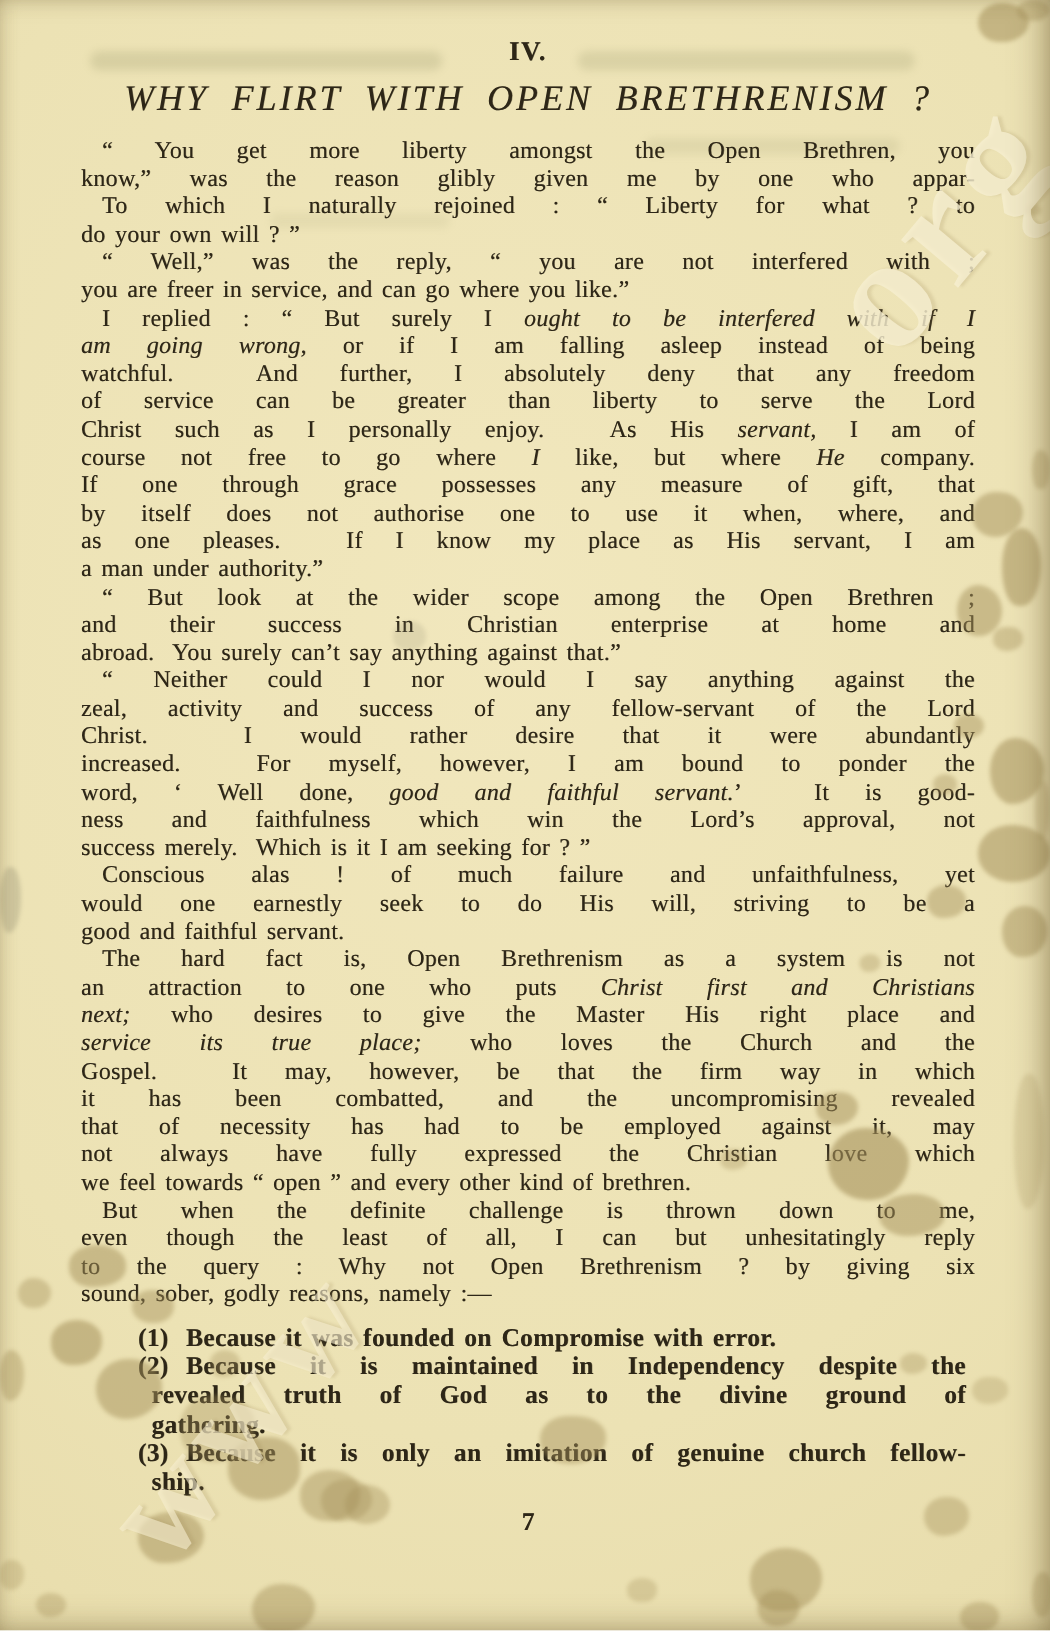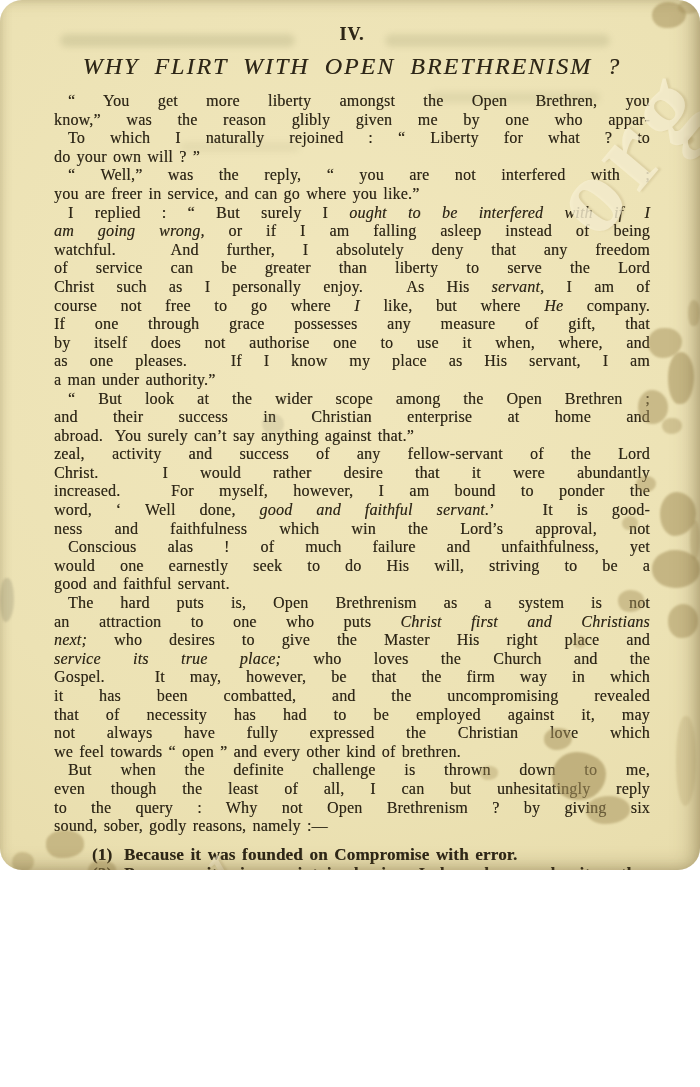--- a/index.html
+++ b/index.html
@@ -1,21 +1,20 @@
 <!DOCTYPE html>
 <html><head>
 <meta charset="utf-8">
 <style>
   html,body{margin:0;padding:0;}
   body{width:700px;height:1087px;font-family:"Liberation Serif",serif;}
   .page{
-    position:relative;width:700px;height:870px;overflow:hidden;
+    position:relative;width:700px;height:1087px;overflow:hidden;
     background:
       radial-gradient(130% 105% at 48% 38%, #f1e7bd 0%, #ece2b4 48%, #e6daa8 82%, #ddd09c 100%);
-    border-radius: 22px;
   }
   
   .showthrough{position:absolute;inset:0;z-index:1;pointer-events:none;}
   .st{position:absolute;background:#8e8d5f;filter:blur(3px);border-radius:8px;}
   .content{position:absolute;left:54px;right:50px;top:24px;z-index:2;color:#2d2617;
            text-shadow:0.3px 0.3px 0.4px rgba(46,38,20,0.5);}
   .stains{position:absolute;inset:0;z-index:4;pointer-events:none;}
   .stain{position:absolute;filter:blur(1.3px);}
   .wm{position:absolute;z-index:6;font-family:"Liberation Serif",serif;font-weight:700;
       color:rgba(246,239,209,0.8);letter-spacing:8px;pointer-events:none;
@@ -80,33 +79,35 @@
           <div class="line"><span>by itself does not authorise one to use it when, where, and</span></div>
           <div class="line"><span>as one pleases.&nbsp; If I know my place as His servant, I am</span></div>
           <div class="line last"><span>a man under authority.”</span></div>
         </div>
         <div class="para">
           <div class="line first"><span>“ But look at the wider scope among the Open Brethren&nbsp;;</span></div>
           <div class="line"><span>and their success in Christian enterprise at home and</span></div>
           <div class="line last"><span>abroad.&nbsp; You surely can’t say anything against that.”</span></div>
         </div>
         <div class="para">
+          <div class="line first"><span>“ Neither could I nor would I say anything against the</span></div>
           <div class="line"><span>zeal, activity and success of any fellow-servant of the Lord</span></div>
           <div class="line"><span>Christ.&nbsp; I would rather desire that it were abundantly</span></div>
           <div class="line"><span>increased.&nbsp; For myself, however, I am bound to ponder the</span></div>
           <div class="line"><span>word, ‘ Well done, </span><span class="it">good and faithful servant.</span><span>’&nbsp; It is good-</span></div>
           <div class="line"><span>ness and faithfulness which win the Lord’s approval, not</span></div>
+          <div class="line last"><span>success merely.&nbsp; Which is it I am seeking for&nbsp;? ”</span></div>
         </div>
         <div class="para">
           <div class="line first"><span>Conscious alas&nbsp;! of much failure and unfaithfulness, yet</span></div>
           <div class="line"><span>would one earnestly seek to do His will, striving to be a</span></div>
           <div class="line last"><span>good and faithful servant.</span></div>
         </div>
         <div class="para">
-          <div class="line first"><span>The hard puts is, Open Brethrenism as a system is not</span></div>
+          <div class="line first"><span>The hard fact is, Open Brethrenism as a system is not</span></div>
           <div class="line"><span>an attraction to one who puts </span><span class="it">Christ first and Christians</span></div>
           <div class="line"><span class="it">next;</span><span> who desires to give the Master His right place and</span></div>
           <div class="line"><span class="it">service its true place;</span><span> who loves the Church and the</span></div>
           <div class="line"><span>Gospel.&nbsp; It may, however, be that the firm way in which</span></div>
           <div class="line"><span>it has been combatted, and the uncompromising revealed</span></div>
           <div class="line"><span>that of necessity has had to be employed against it, may</span></div>
           <div class="line"><span>not always have fully expressed the Christian love which</span></div>
           <div class="line last"><span>we feel towards “ open ” and every other kind of brethren.</span></div>
         </div>
         <div class="para">

